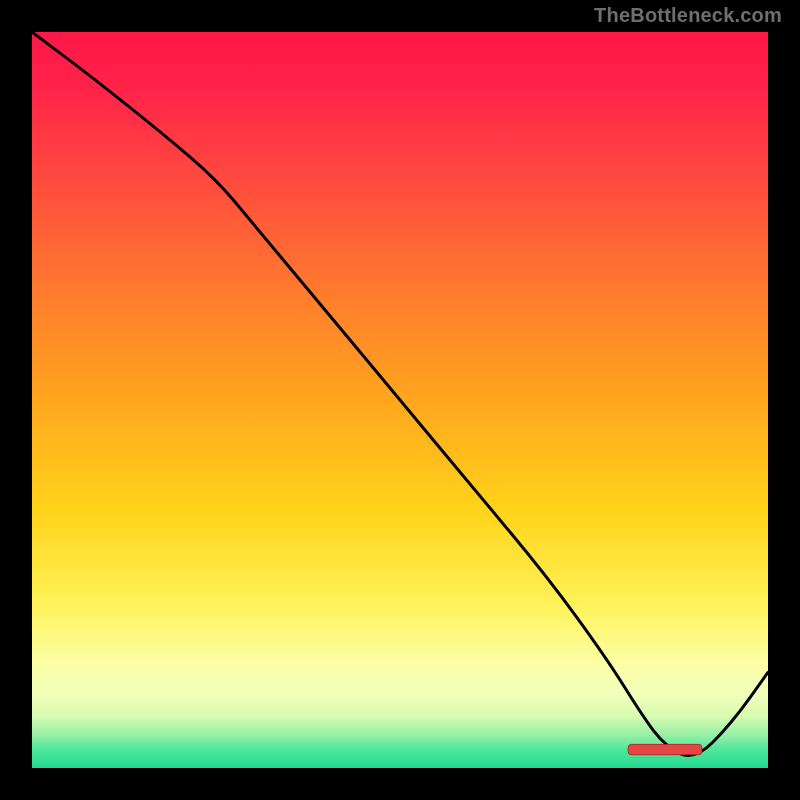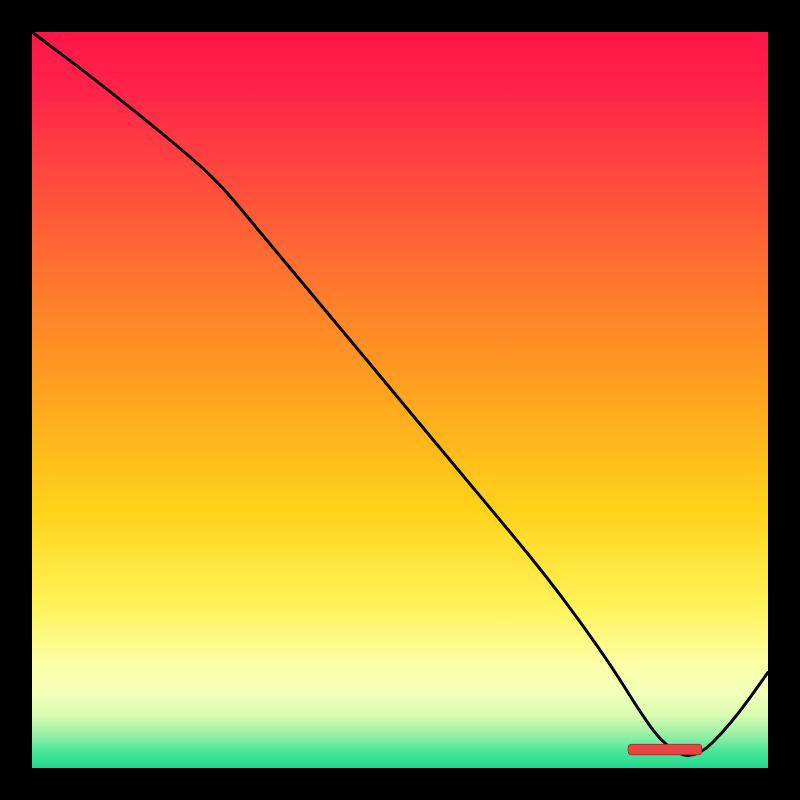--- a/index.html
+++ b/index.html
@@ -41,20 +41,21 @@
     top: 0;
     width: 736px;
     height: 736px;
   }
 </style>
 </head>
 <body>
 
 <div class="frame">
 
+  <div class="attribution">TheBottleneck.com</div>
 
   <div class="plot-outer">
     <svg class="plot-inner" viewBox="0 0 736 736" preserveAspectRatio="none">
       <defs>
         <linearGradient id="bg-grad" x1="0" y1="0" x2="0" y2="1">
             <stop offset="0%" stop-color="#ff1747"></stop>
             <stop offset="8%" stop-color="#ff2449"></stop>
             <stop offset="20%" stop-color="#ff4a3e"></stop>
             <stop offset="35%" stop-color="#ff7a2e"></stop>
             <stop offset="50%" stop-color="#ffa61e"></stop>

